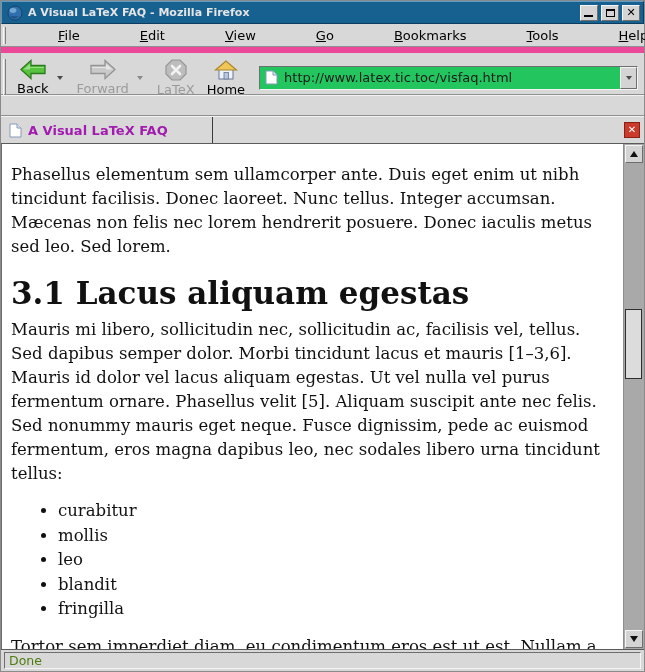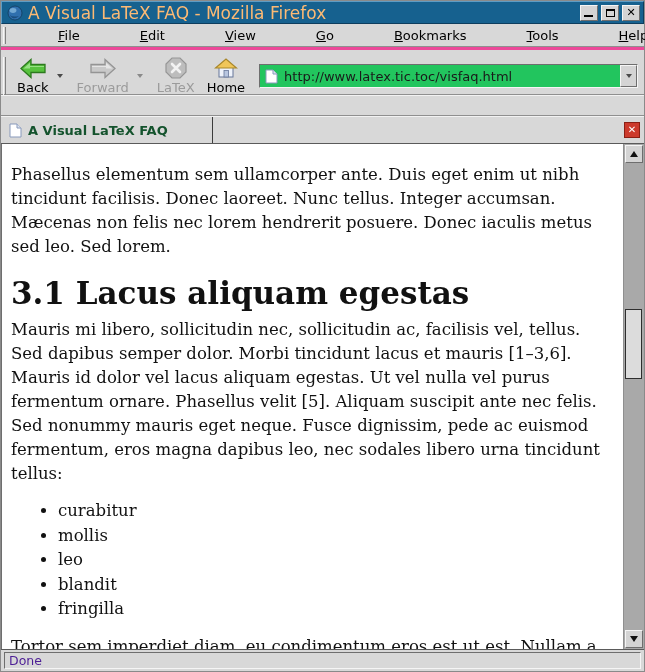--- a/index.html
+++ b/index.html
@@ -18,21 +18,21 @@
   .titlebar {
     height: 23px; flex: 0 0 23px;
     background: #16618f;
     border: 1px solid;
     border-color: #5e9cc4 #0d3d5e #0d3d5e #5e9cc4;
     display: flex; align-items: center;
     padding: 0 3px;
   }
   .titlebar .app-icon { width: 16px; height: 16px; margin: 0 5px 0 2px; flex: 0 0 auto; }
   .titlebar .title {
-    color: #fdba74; font-weight: normal; font-size: 17px; flex: 1 1 auto;
+    color: #e5e5e5; font-weight: bold; font-size: 11px; flex: 1 1 auto;
     white-space: nowrap; overflow: hidden;
   }
   .winbtn {
     width: 18px; height: 16px; margin-left: 3px; flex: 0 0 auto;
     background: #d4d4d4;
     border: 1px solid; border-color: #f5f5f5 #6e6e6e #6e6e6e #f5f5f5;
     display: flex; align-items: center; justify-content: center;
     position: relative; cursor: default;
   }
   .glyph-min { position:absolute; left:3px; bottom:3px; width:9px; height:2px; background:#000; }
@@ -57,21 +57,21 @@
     font-size: 13px; color: #000; padding: 2px 7px; margin-right: 6px;
     white-space: nowrap; cursor: default;
   }
   .menubar .spacer { flex: 1 1 auto; }
   .throbber { width: 18px; height: 18px; margin-right: 2px; }
 
   
   .toolbar {
     height: 48px; flex: 0 0 48px;
     display: flex; align-items: center;
-    border-top: 3px solid #ec4899;
+    border-top: 6px solid #ec4899;
     border-bottom: 1px solid #8f8f8f;
     padding: 8px 6px 0 0;
   }
   .toolbar .grippy { height: 38px; }
   .toolbtn {
     display: flex; flex-direction: column; align-items: center; justify-content: center;
     padding: 2px 5px; margin: 0 1px; font-size: 13px; color: #000; cursor: default;
   }
   .toolbtn .lbl { margin-top: 1px; }
   .toolbtn.disabled .lbl { color: #9b9b9b; }
@@ -109,21 +109,21 @@
   .tabbar {
     height: 28px; flex: 0 0 28px;
     background: #d8d8d8;
     border-top: 1px solid #f2f2f2;
     border-bottom: 1px solid #5a5a5a;
     display: flex; align-items: stretch;
   }
   .tab {
     width: 212px; display: flex; align-items: center; gap: 6px;
     padding: 7px 8px; border-right: 1px solid #3c3c3c;
-    font-weight: bold; font-size: 13px; color:#14532d; cursor: default;
+    font-weight: bold; font-size: 13px; color:#a21caf; cursor: default;
   }
   .tabbar .spacer { flex: 1 1 auto; }
   .tab-close {
     width: 16px; height: 16px; align-self: center; margin-right: 4px;
     background: #cc3a2c; border: 1px solid #8a1f14;
     color: #fff; font-size: 10px; font-weight: bold; line-height: 14px; text-align: center;
     cursor: default;
   }
 
   
@@ -161,21 +161,21 @@
 
   
   .statusbar {
     height: 22px; flex: 0 0 22px;
     background: #d8d8d8; display: flex; align-items: center; padding: 2px 3px;
     border-top: 1px solid #5a5a5a;
   }
   .status-field {
     flex: 1 1 auto; height: 17px;
     border: 1px solid; border-color: #6e6e6e #f5f5f5 #f5f5f5 #6e6e6e;
-    font-size: 12.5px; color: #4c1d95; padding: 1px 4px; line-height: 14px;
+    font-size: 12.5px; color: #4d7c0f; padding: 1px 4px; line-height: 14px;
     font-family: "DejaVu Sans", sans-serif;
   }
 </style>
 </head>
 <body>
 
 <div class="window">
 
   <div class="titlebar">
     <svg class="app-icon" viewBox="0 0 16 16">

